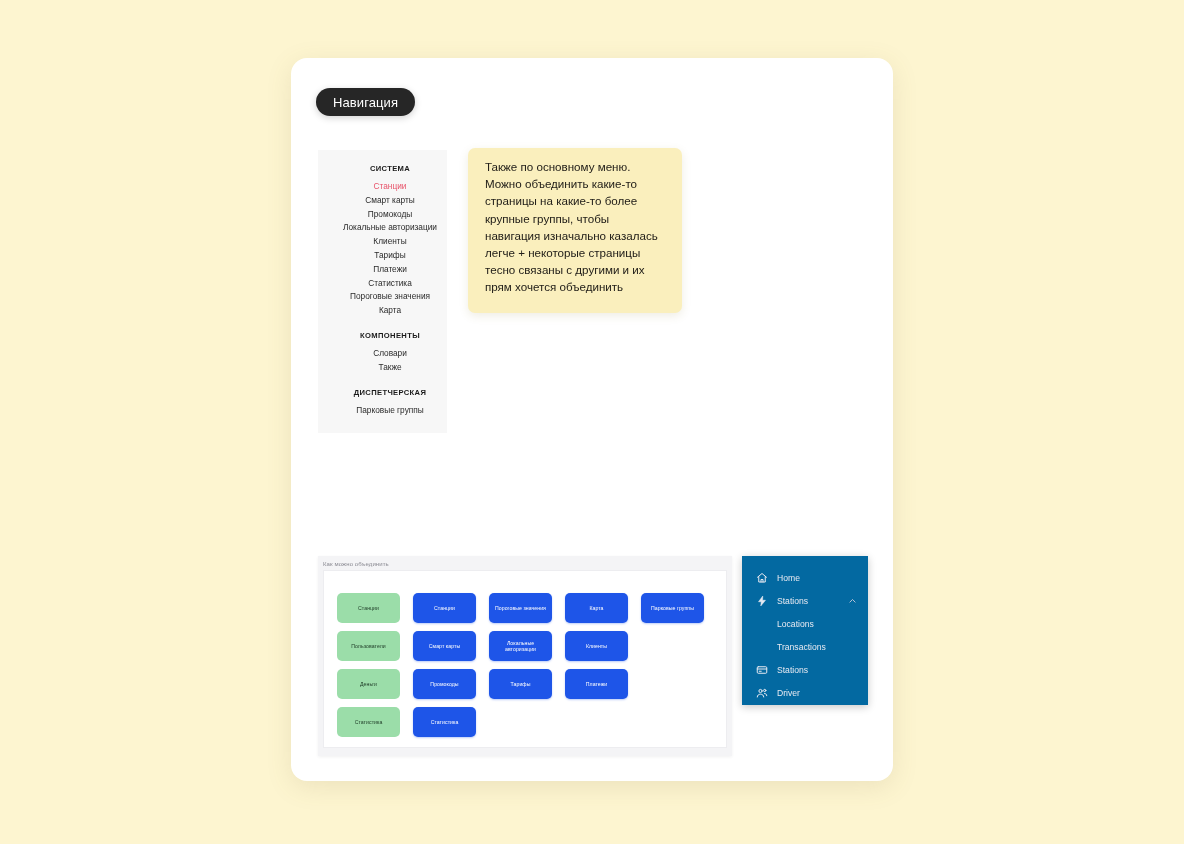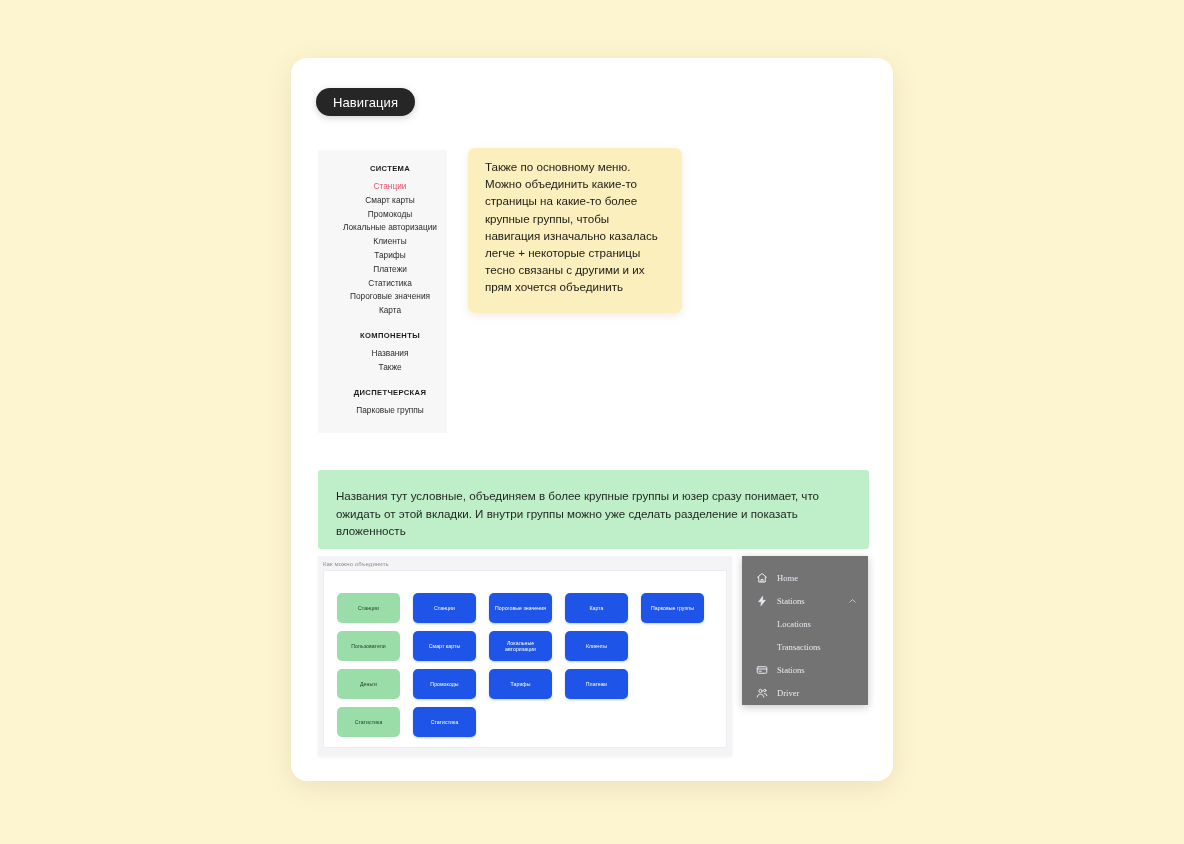--- a/index.html
+++ b/index.html
@@ -180,25 +180,24 @@
     box-shadow: 0 1px 2px rgba(30,85,232,0.3);
   }
 
   
   .darknav {
     position: absolute;
     left: 742px;
     top: 556px;
     width: 126px;
     height: 149px;
-    background: #737373;
+    background: #0369a1;
     padding: 10px 0 0 0;
     box-sizing: border-box;
     box-shadow: 0 2px 8px rgba(0,0,0,0.22);
-    font-family: Liberation Serif, serif;
   }
   .dn-item {
     display: flex;
     align-items: center;
     height: 23px;
     padding-left: 13px;
     color: #E8EAF2;
     font-size: 8.6px;
     position: relative;
   }
@@ -244,35 +243,32 @@
         <div class="sb-item">Промокоды</div>
         <div class="sb-item">Локальные авторизации</div>
         <div class="sb-item">Клиенты</div>
         <div class="sb-item">Тарифы</div>
         <div class="sb-item">Платежи</div>
         <div class="sb-item">Статистика</div>
         <div class="sb-item">Пороговые значения</div>
         <div class="sb-item">Карта</div>
         <div class="sb-gap"></div>
         <div class="sb-group-title">КОМПОНЕНТЫ</div>
-        <div class="sb-item">Названия</div>
+        <div class="sb-item">Словари</div>
         <div class="sb-item">Также</div>
         <div class="sb-gap"></div>
         <div class="sb-group-title">ДИСПЕТЧЕРСКАЯ</div>
         <div class="sb-item">Парковые группы</div>
       </div>
   </div>
 
   <div class="note-yellow">
     <div class="txt">Также по основному меню. Можно объединить какие-то страницы на какие-то более крупные группы, чтобы навигация изначально казалась легче + некоторые страницы тесно связаны с другими и их прям хочется объединить</div>
   </div>
 
-  <div class="note-green">
-    <div class="txt">Названия тут условные, объединяем в более крупные группы и юзер сразу понимает, что ожидать от этой вкладки. И внутри группы можно уже сделать разделение и показать вложенность</div>
-  </div>
 
   <div class="diagram">
     <div class="diagram-caption">Как можно объединить</div>
     <div class="diagram-board">
       <div class="grid" id="diagram-grid">
           <div class="grid-row">
             <div class="node green" style="background: rgb(155, 221, 169);">Станции</div>
             <div class="node blue" style="background: rgb(30, 85, 232);">Станции</div>
             <div class="node blue" style="background: rgb(30, 85, 232);">Пороговые значения</div>
             <div class="node blue" style="background: rgb(30, 85, 232);">Карта</div>

